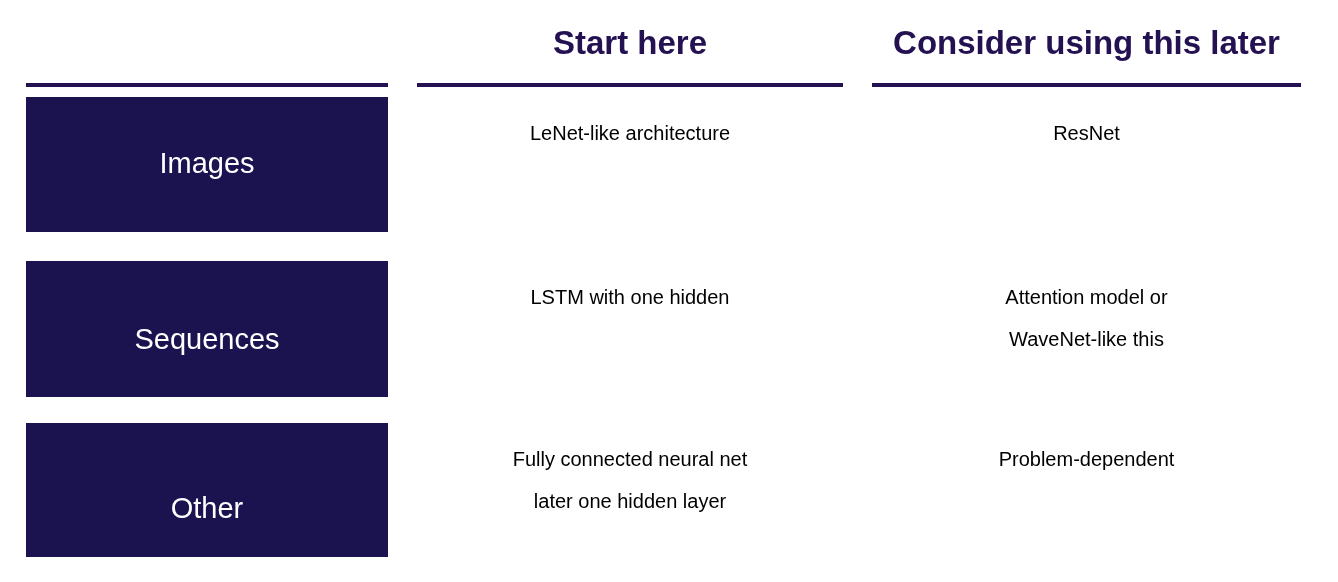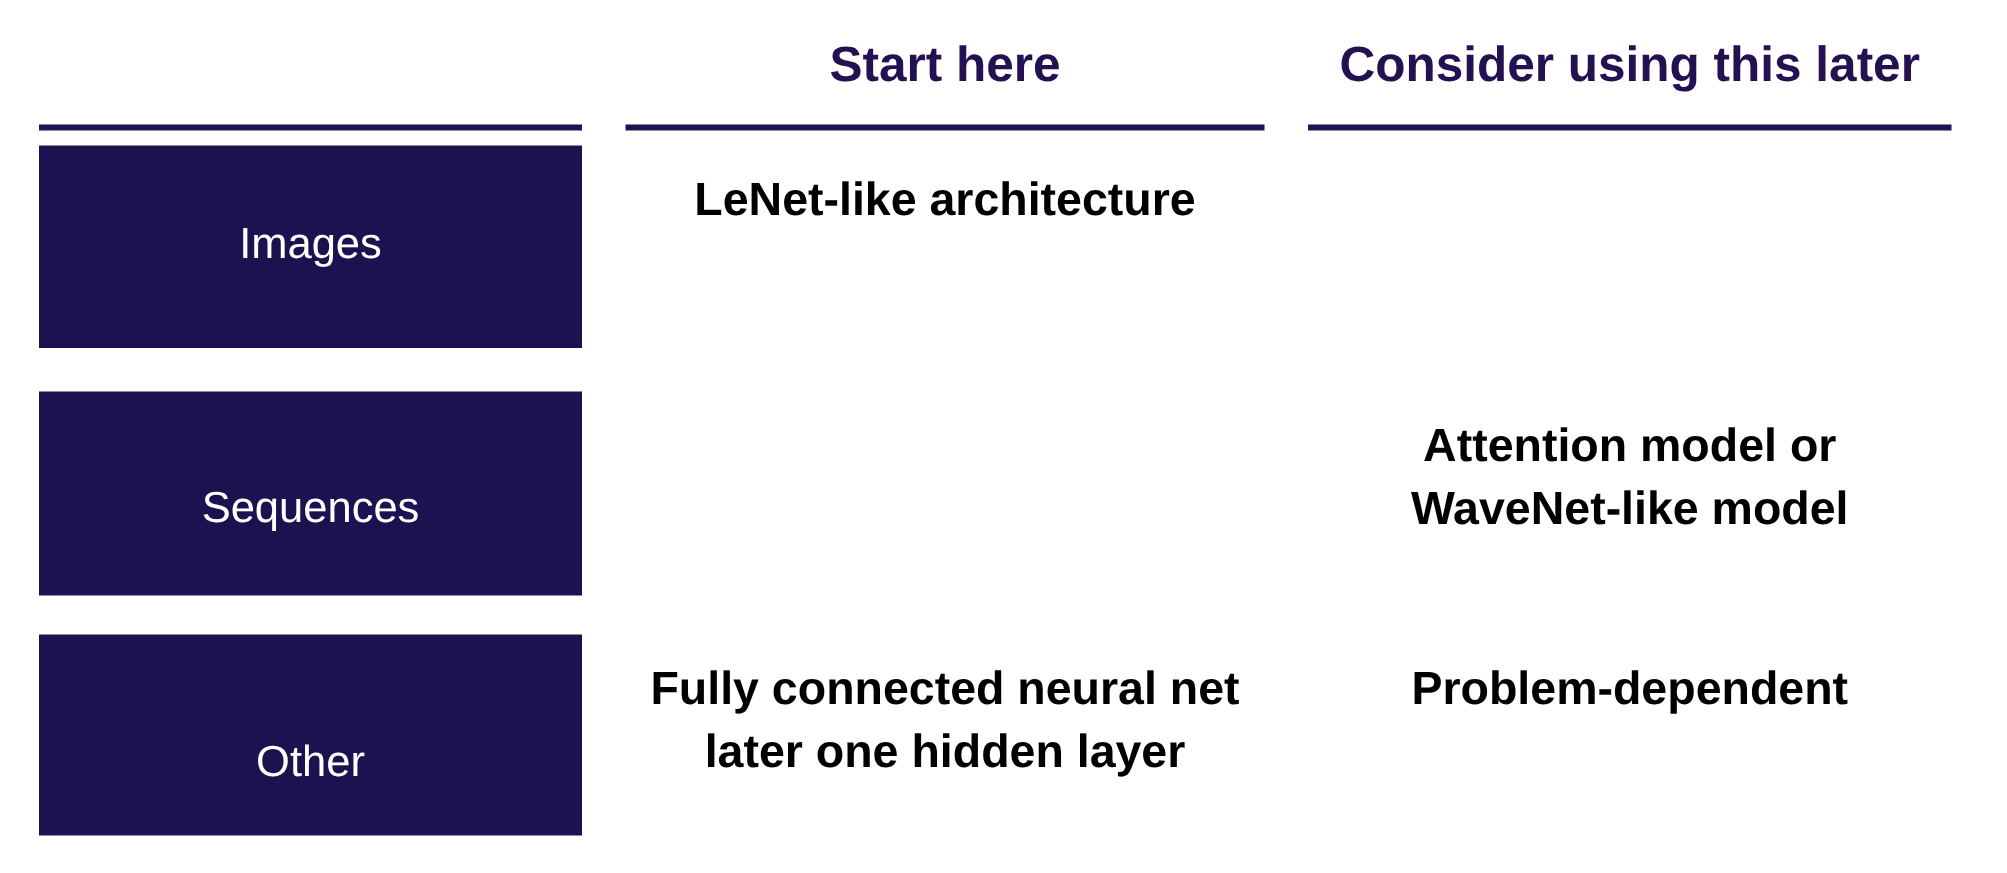--- a/index.html
+++ b/index.html
@@ -89,24 +89,24 @@
   
   .rowblock.row0 .label-text { top: -2px; }
   .rowblock.row1 .label-text { top: 10px; }
   .rowblock.row2 .label-text { top: 18px; }
 
   
   .cell {
     position: absolute;
     top: 0;
     color: #000000;
-    font-size: 31px;
+    font-size: 20px;
     line-height: 42px;
     text-align: center;
-    font-weight: bold;
+    font-weight: normal;
   }
   .cell.c1 { left: 410px; width: 440px; }
   .cell.c2 { left: 866px; width: 441px; }
 
   .cell .line { display: block; white-space: nowrap; }
 
   
   .rowblock .cell { padding-top: 15px; }
 </style>
 </head>
@@ -123,31 +123,35 @@
   <div class="rule r1"></div>
   <div class="rule r2"></div>
 
   <div class="rowblock row0">
     <div class="label-box">
       <span class="label-text">Images</span>
     </div>
     <div class="cell c1">
       <span class="line">LeNet-like architecture</span>
     </div>
+    <div class="cell c2">
+      <span class="line">ResNet</span>
+    </div>
   </div>
 
   <div class="rowblock row1">
     <div class="label-box">
       <span class="label-text">Sequences</span>
     </div>
     <div class="cell c1">
+      <span class="line">LSTM with one hidden</span>
     </div>
     <div class="cell c2">
       <span class="line">Attention model or</span>
-      <span class="line">WaveNet-like model</span>
+      <span class="line">WaveNet-like this</span>
     </div>
   </div>
 
   <div class="rowblock row2">
     <div class="label-box">
       <span class="label-text">Other</span>
     </div>
     <div class="cell c1">
       <span class="line">Fully connected neural net</span>
       <span class="line">later one hidden layer</span>

